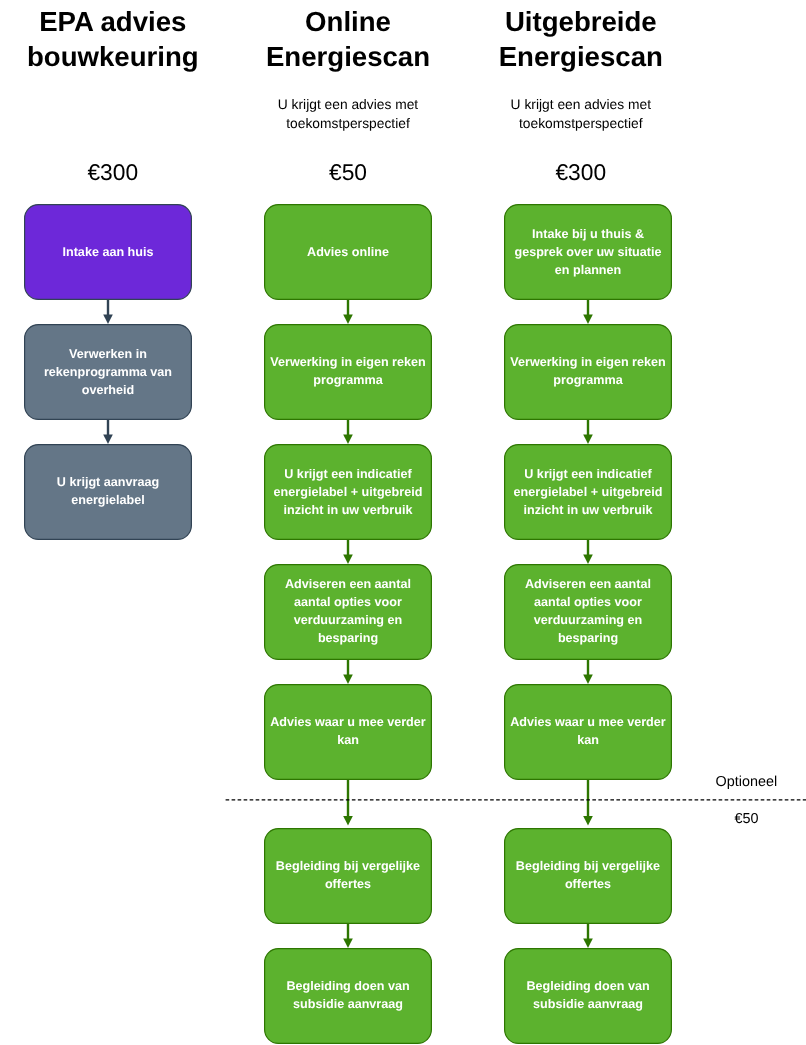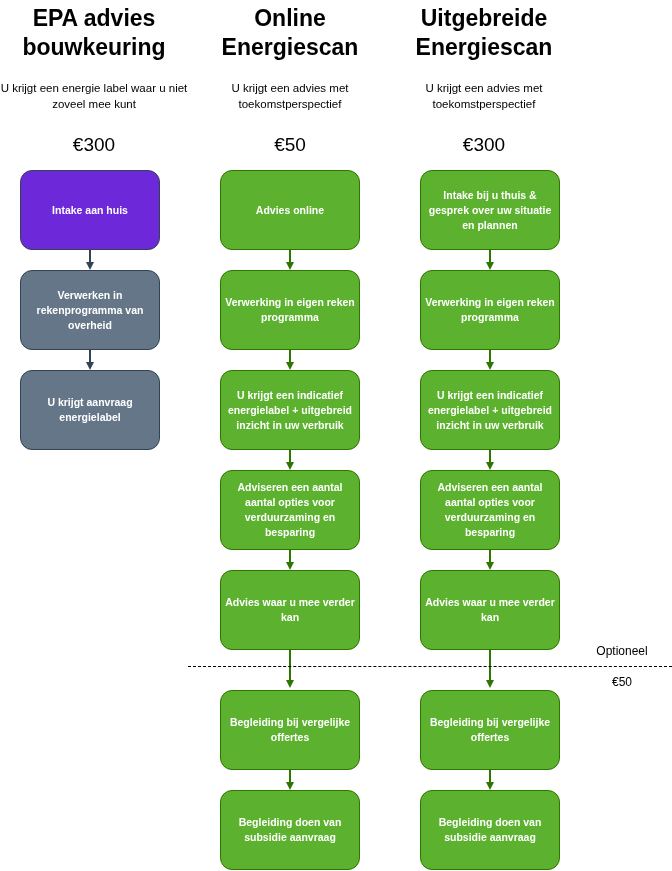--- a/index.html
+++ b/index.html
@@ -38,21 +38,20 @@
   .div-label.opt{top:644px;}
   .div-label.price{top:675px;}
 </style>
 </head>
 <body>
 
 <div class="canvas">
 
   <div class="col-head" style="left:0;width:188px;">
     <h1 class="col-title">EPA advies bouwkeuring</h1>
-    <p class="col-sub">U krijgt een energie label waar u niet zoveel mee kunt</p>
     <div class="col-price">€300</div>
   </div>
 
   <div class="box" style="left: 20px; top: 170px; background-color: #6d28d9; border-color: rgb(49, 67, 84); color: rgb(255, 255, 255);">
     <span>Intake aan huis</span>
   </div>
   <div class="arrow" style="left: 85.5px; top: 250px; height: 20px; --ac: #314354;"></div>
   <div class="box" style="left: 20px; top: 270px; background-color: rgb(100, 118, 135); border-color: rgb(49, 67, 84); color: rgb(255, 255, 255);">
     <span>Verwerken in rekenprogramma van overheid</span>
   </div>

